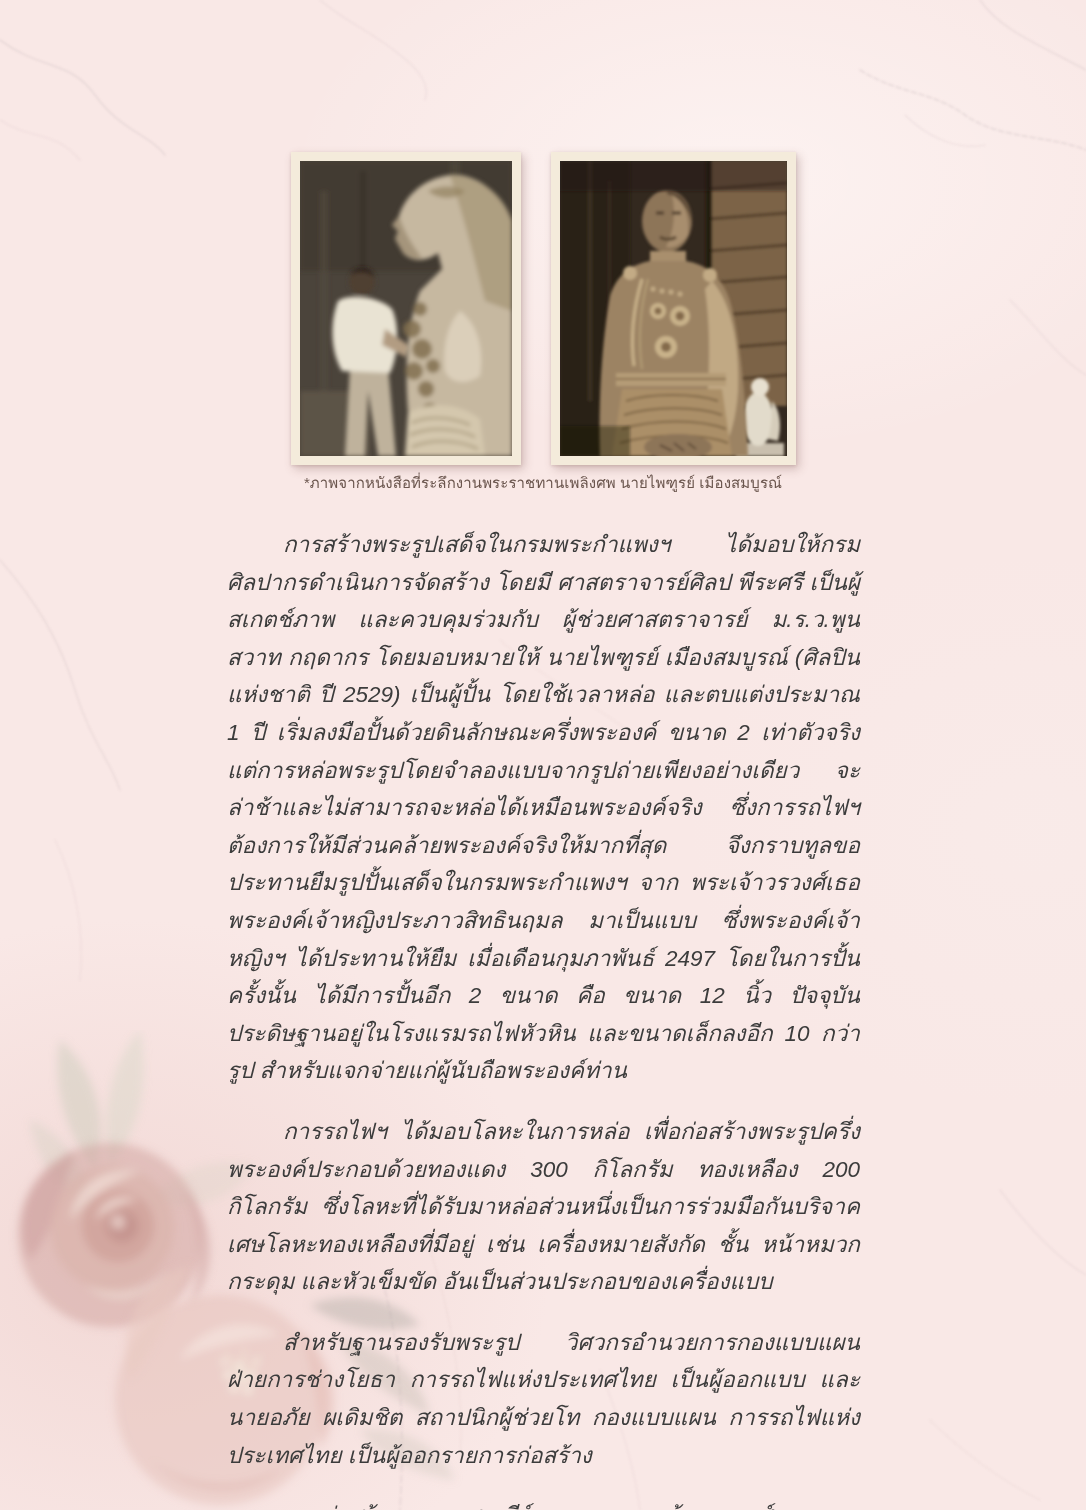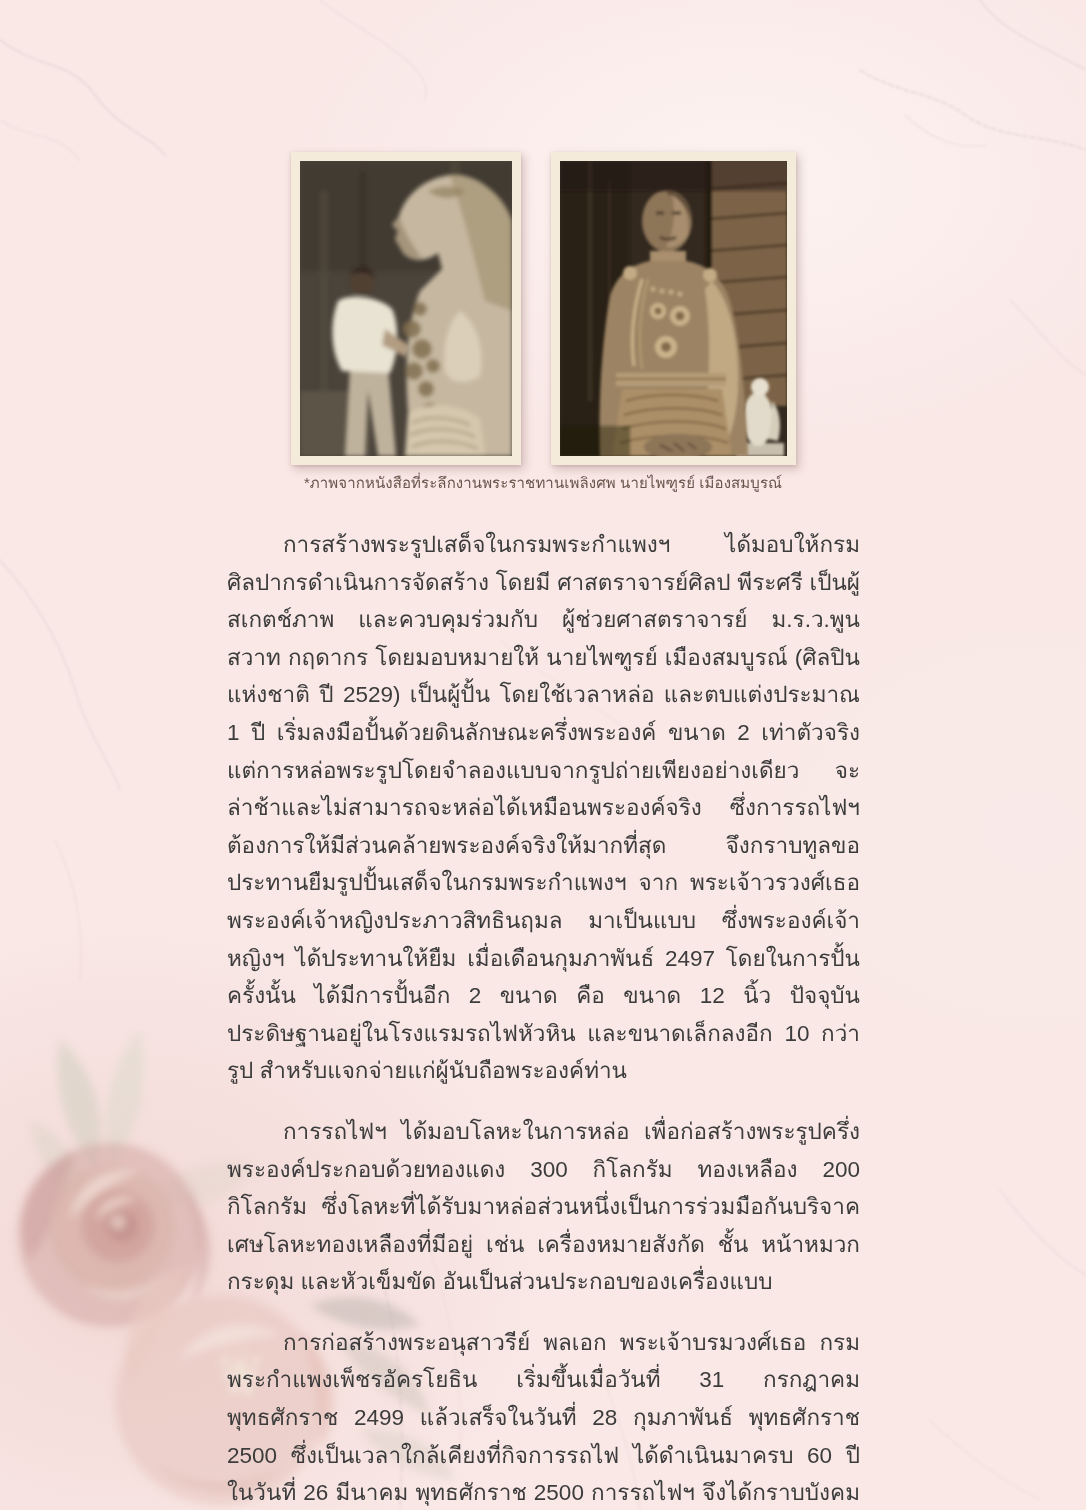--- a/index.html
+++ b/index.html
@@ -33,21 +33,21 @@
     font-size:15px;
     color:#6b564e;
     letter-spacing:0.1px;
   }
   .body-text{
     position:absolute;top:526px;left:227px;width:633px;
     font-size:22.5px;line-height:37.6px;
     color:#3c3c3c;
     text-align:justify;
   }
-  .body-text p{margin:0 0 23px 0;text-indent:56px;}
+  .body-text p{margin:0 0 23px 0;text-indent:56px;font-style:italic;}
 </style>
 </head>
 <body>
 
 <div class="page">
 
   <svg class="texture" viewBox="0 0 1086 1510" xmlns="http://www.w3.org/2000/svg">
     <defs>
       <filter id="vblur" x="-20%" y="-20%" width="140%" height="140%">
           <feGaussianBlur stdDeviation="1.1"></feGaussianBlur>
@@ -285,16 +285,17 @@
       </svg>
     </figure>
 
   </div>
 
   <div class="caption">*ภาพจากหนังสือที่ระลึกงานพระราชทานเพลิงศพ นายไพฑูรย์ เมืองสมบูรณ์</div>
 
   <div class="body-text">
     <p>การสร้างพระรูปเสด็จในกรมพระกำแพงฯ ได้มอบให้กรมศิลปากรดำเนินการจัดสร้าง โดยมี ศาสตราจารย์ศิลป พีระศรี เป็นผู้สเกตช์ภาพ และควบคุมร่วมกับ ผู้ช่วยศาสตราจารย์ ม.ร.ว.พูนสวาท กฤดากร โดยมอบหมายให้ นายไพฑูรย์ เมืองสมบูรณ์ (ศิลปินแห่งชาติ ปี 2529) เป็นผู้ปั้น โดยใช้เวลาหล่อ และตบแต่งประมาณ 1 ปี เริ่มลงมือปั้นด้วยดินลักษณะครึ่งพระองค์ ขนาด 2 เท่าตัวจริง แต่การหล่อพระรูปโดยจำลองแบบจากรูปถ่ายเพียงอย่างเดียว จะล่าช้าและไม่สามารถจะหล่อได้เหมือนพระองค์จริง ซึ่งการรถไฟฯ ต้องการให้มีส่วนคล้ายพระองค์จริงให้มากที่สุด จึงกราบทูลขอประทานยืมรูปปั้นเสด็จในกรมพระกำแพงฯ จาก พระเจ้าวรวงศ์เธอ พระองค์เจ้าหญิงประภาวสิทธินฤมล มาเป็นแบบ ซึ่งพระองค์เจ้าหญิงฯ ได้ประทานให้ยืม เมื่อเดือนกุมภาพันธ์ 2497 โดยในการปั้นครั้งนั้น ได้มีการปั้นอีก 2 ขนาด คือ ขนาด 12 นิ้ว ปัจจุบันประดิษฐานอยู่ในโรงแรมรถไฟหัวหิน และขนาดเล็กลงอีก 10 กว่ารูป สำหรับแจกจ่ายแก่ผู้นับถือพระองค์ท่าน</p>
     <p>การรถไฟฯ ได้มอบโลหะในการหล่อ เพื่อก่อสร้างพระรูปครึ่งพระองค์ประกอบด้วยทองแดง 300 กิโลกรัม ทองเหลือง 200 กิโลกรัม ซึ่งโลหะที่ได้รับมาหล่อส่วนหนึ่งเป็นการร่วมมือกันบริจาคเศษโลหะทองเหลืองที่มีอยู่ เช่น เครื่องหมายสังกัด ชั้น หน้าหมวก กระดุม และหัวเข็มขัด อันเป็นส่วนประกอบของเครื่องแบบ</p>
+    <p>สำหรับฐานรองรับพระรูป วิศวกรอำนวยการกองแบบแผน ฝ่ายการช่างโยธา การรถไฟแห่งประเทศไทย เป็นผู้ออกแบบ และนายอภัย ผเดิมชิต สถาปนิกผู้ช่วยโท กองแบบแผน การรถไฟแห่งประเทศไทย เป็นผู้ออกรายการก่อสร้าง</p>
     <p>การก่อสร้างพระอนุสาวรีย์ พลเอก พระเจ้าบรมวงศ์เธอ กรมพระกำแพงเพ็ชรอัครโยธิน เริ่มขึ้นเมื่อวันที่ 31 กรกฎาคม พุทธศักราช 2499 แล้วเสร็จในวันที่ 28 กุมภาพันธ์ พุทธศักราช 2500 ซึ่งเป็นเวลาใกล้เคียงที่กิจการรถไฟ ได้ดำเนินมาครบ 60 ปี ในวันที่ 26 มีนาคม พุทธศักราช 2500 การรถไฟฯ จึงได้กราบบังคมทูลเชิญพระบาทสมเด็จพระบรมชนกาธิเบศร มหาภูมิพลอดุลยเดชมหาราช บรมนาถบพิตร เสด็จพระราชดำเนินในพิธีเปิดพระอนุสาวรีย์ฯ เมื่อวันที่ 6 เมษายน พุทธศักราช 2500 เวลา 16.30 น. โดยมีพระบรมวงศานุวงศ์ คณะทูตานุทูต แขกชาวต่างประเทศ คณะรัฐมนตรี ข้าราชการ ร่วมเฝ้าทูลละอองธุลีพระบาทรับเสด็จฯ</p>
   </div>
 
 </div>
 
 </body></html>

